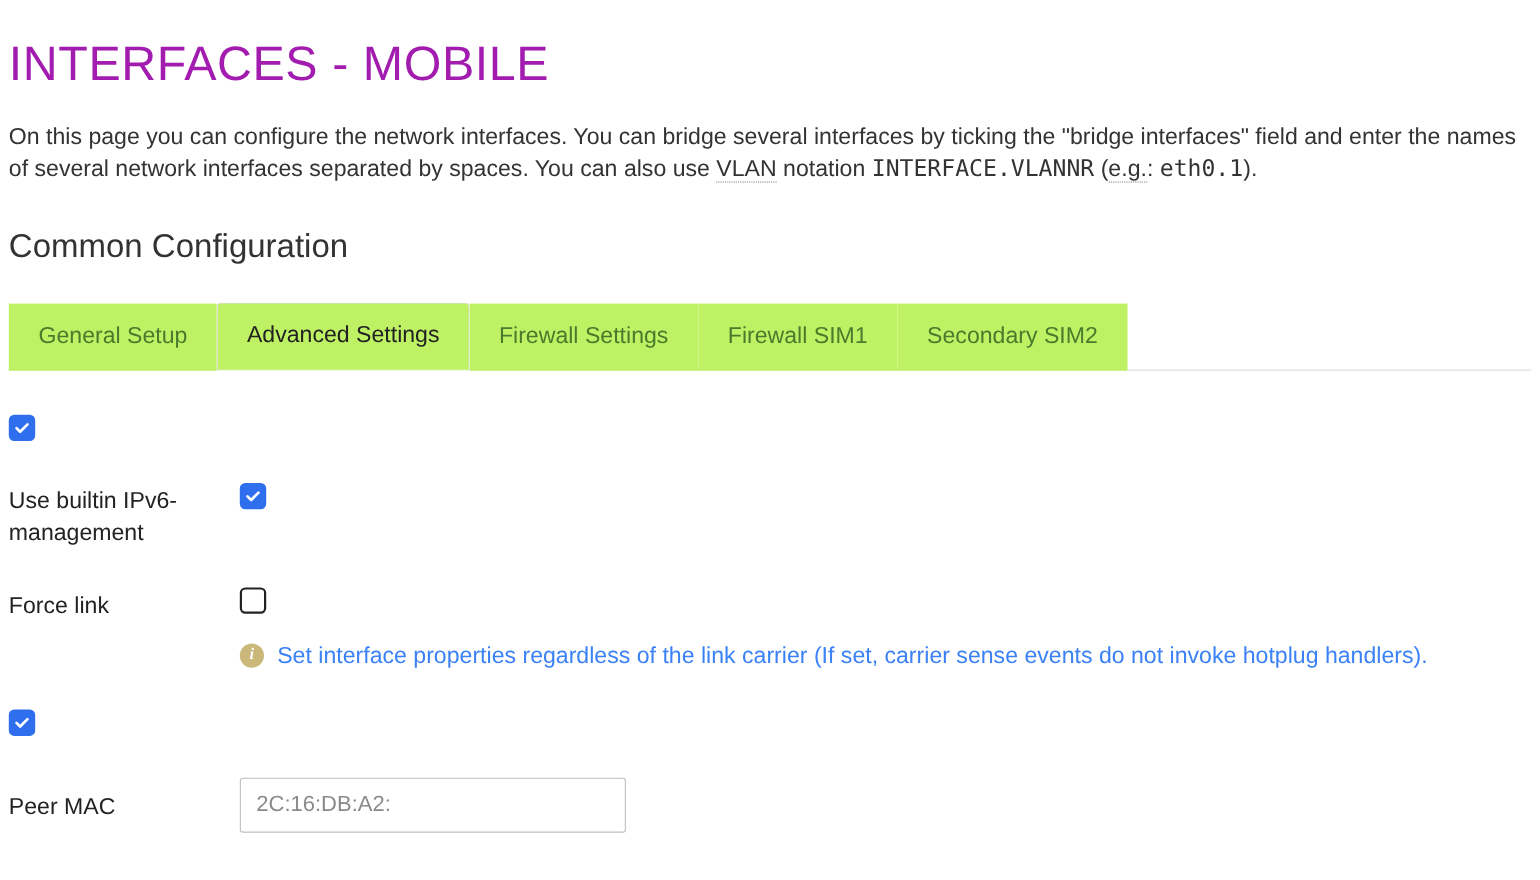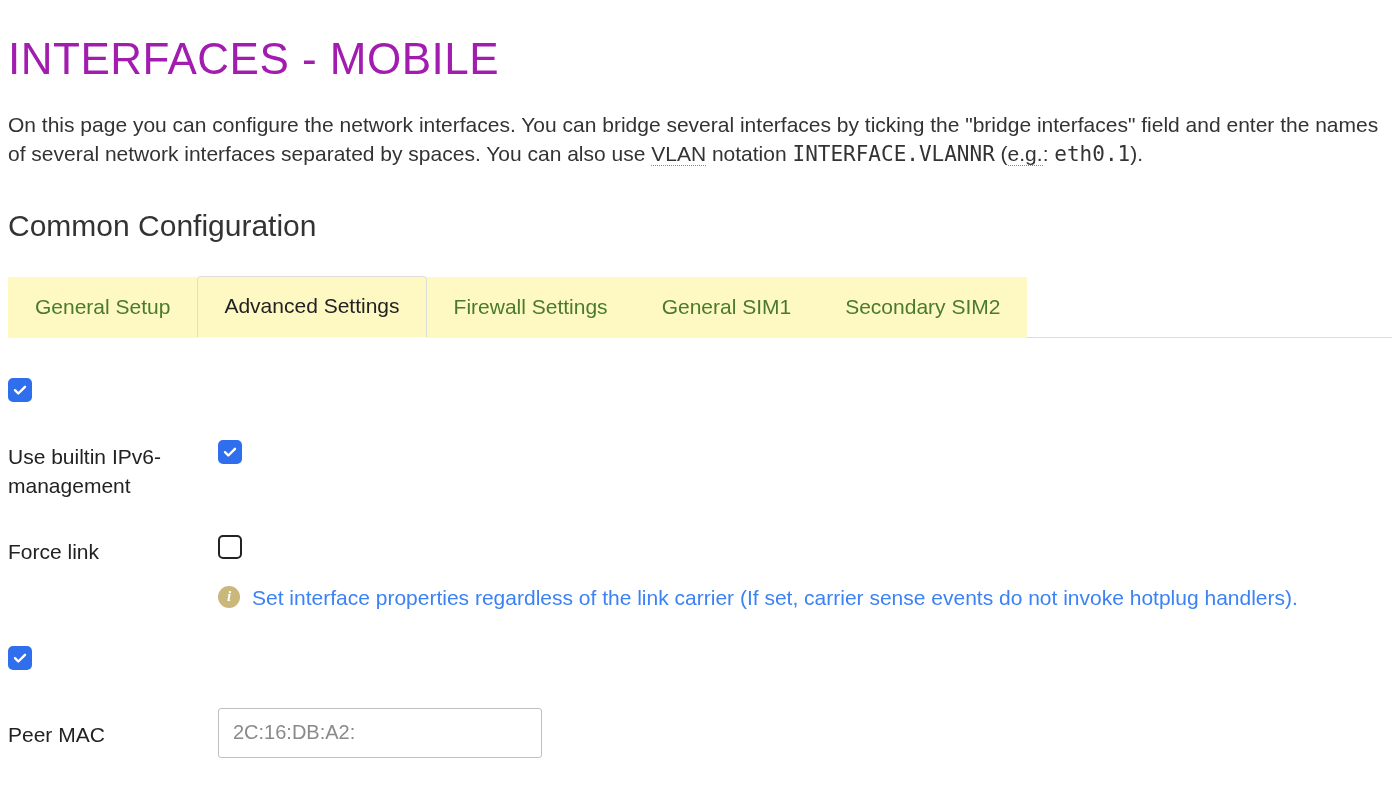--- a/index.html
+++ b/index.html
@@ -40,21 +40,21 @@
   }
   .tab {
     padding: 14px 26px 16px 26px;
     font-size: 21px;
     color: #4a7a2c;
     cursor: pointer;
     border: 1px solid transparent;
     border-bottom: none;
     position: relative;
     top: 1px;
-    background: #fef9c3;
+    background: #bef264;
   }
   .tab.active {
     color: #222;
     border-color: #ddd;
     border-bottom: 1px solid #fff;
     border-radius: 4px 4px 0 0;
   }
   .form-row {
     display: flex;
     align-items: flex-start;
@@ -102,21 +102,21 @@
     color: #fff;
     font-style: italic;
     font-weight: bold;
     font-size: 15px;
     font-family: Georgia, serif;
     flex: 0 0 22px;
     margin-top: 3px;
   }
   .help-text { font-size: 21px; color: #3b82f6; }
   .text-input {
-    width: 324px;
+    width: 351px;
     height: 50px;
     padding: 0 14px;
     font-size: 20px;
     color: #8a8a8a;
     border: 1px solid #bfbfbf;
     border-radius: 3px;
     background: #fff;
     font-family: inherit;
   }
 </style>
@@ -128,21 +128,21 @@
 <p class="intro">
   <span>On this page you can configure the network interfaces. You can bridge several interfaces by ticking the "bridge interfaces" field and enter the names of several network interfaces separated by spaces. You can also use </span><span class="dotted">VLAN</span><span> notation </span><span class="mono">INTERFACE.VLANNR</span><span> (</span><span class="dotted">e.g.</span><span>: </span><span class="mono">eth0.1</span><span>).</span>
 </p>
 
 <h2 class="section-title">Common Configuration</h2>
 
 <div class="tabs">
   <div class="tab"><span>General Setup</span></div>
   <div class="tab active"><span>Advanced Settings</span></div>
   <div class="tab"><span>Firewall Settings</span></div>
-  <div class="tab"><span>General SIM1</span></div>
+  <div class="tab"><span>Firewall SIM1</span></div>
   <div class="tab"><span>Secondary SIM2</span></div>
 </div>
 
 <div class="form-row">
   <div class="form-control">
     <span class="checkbox checked">
       <svg width="16" height="16" viewBox="0 0 16 16">
           <path d="M3 8.2 L6.3 11.5 L13 4.8" stroke="#fff" stroke-width="2.4" fill="none" stroke-linecap="round" stroke-linejoin="round"></path>
         </svg>
     </span>

